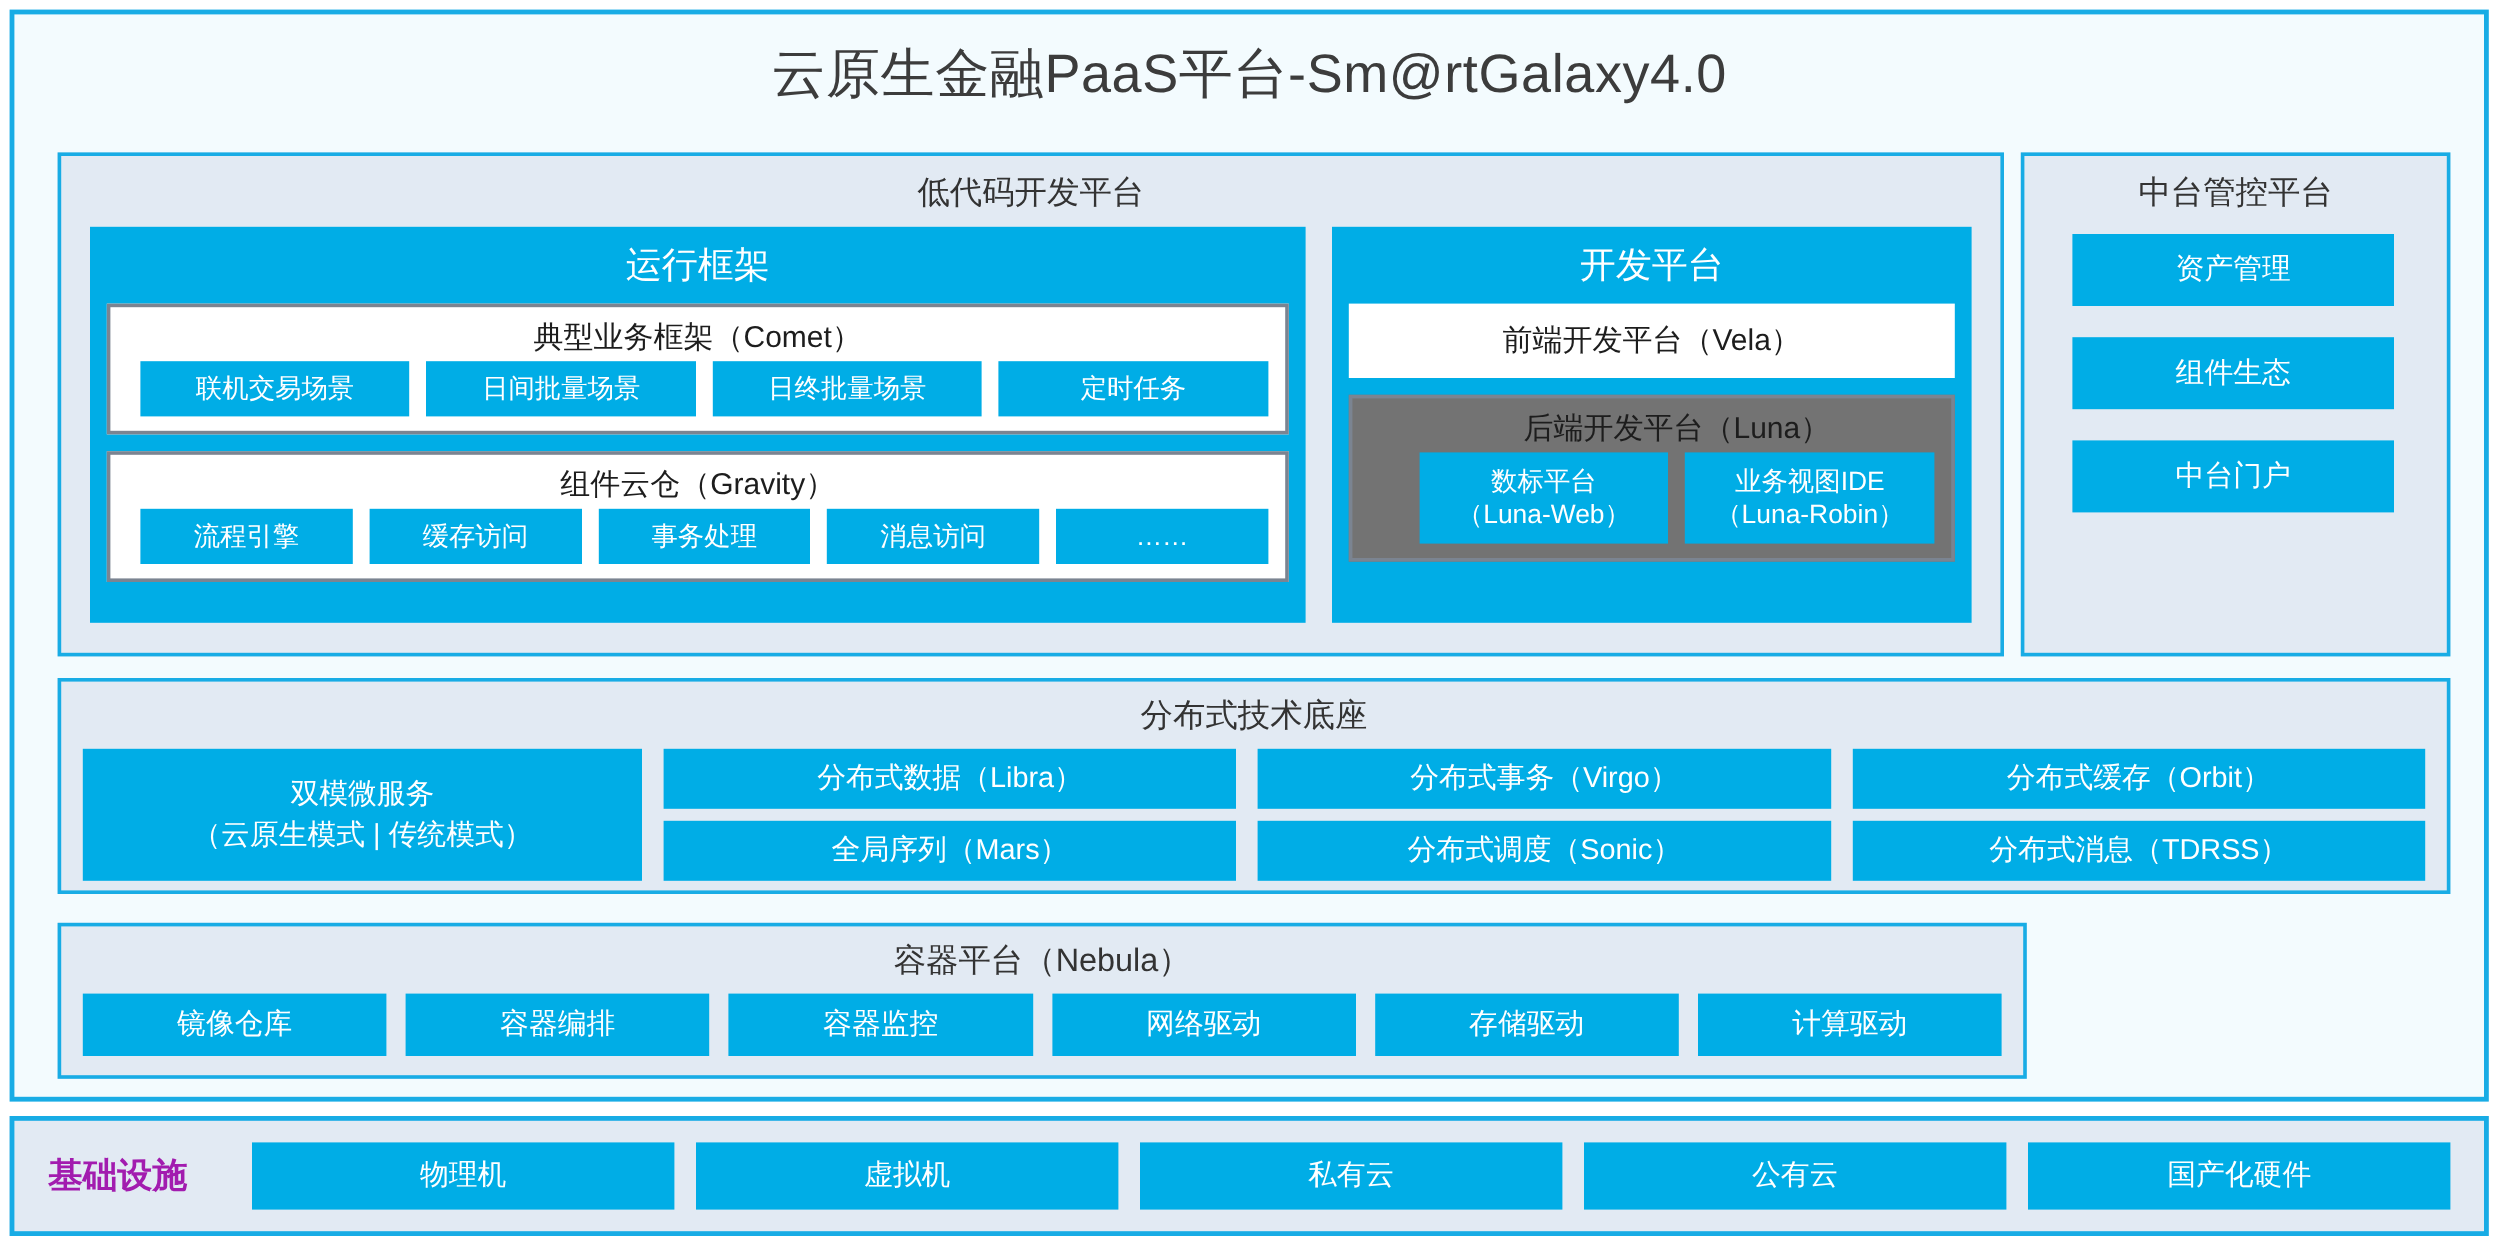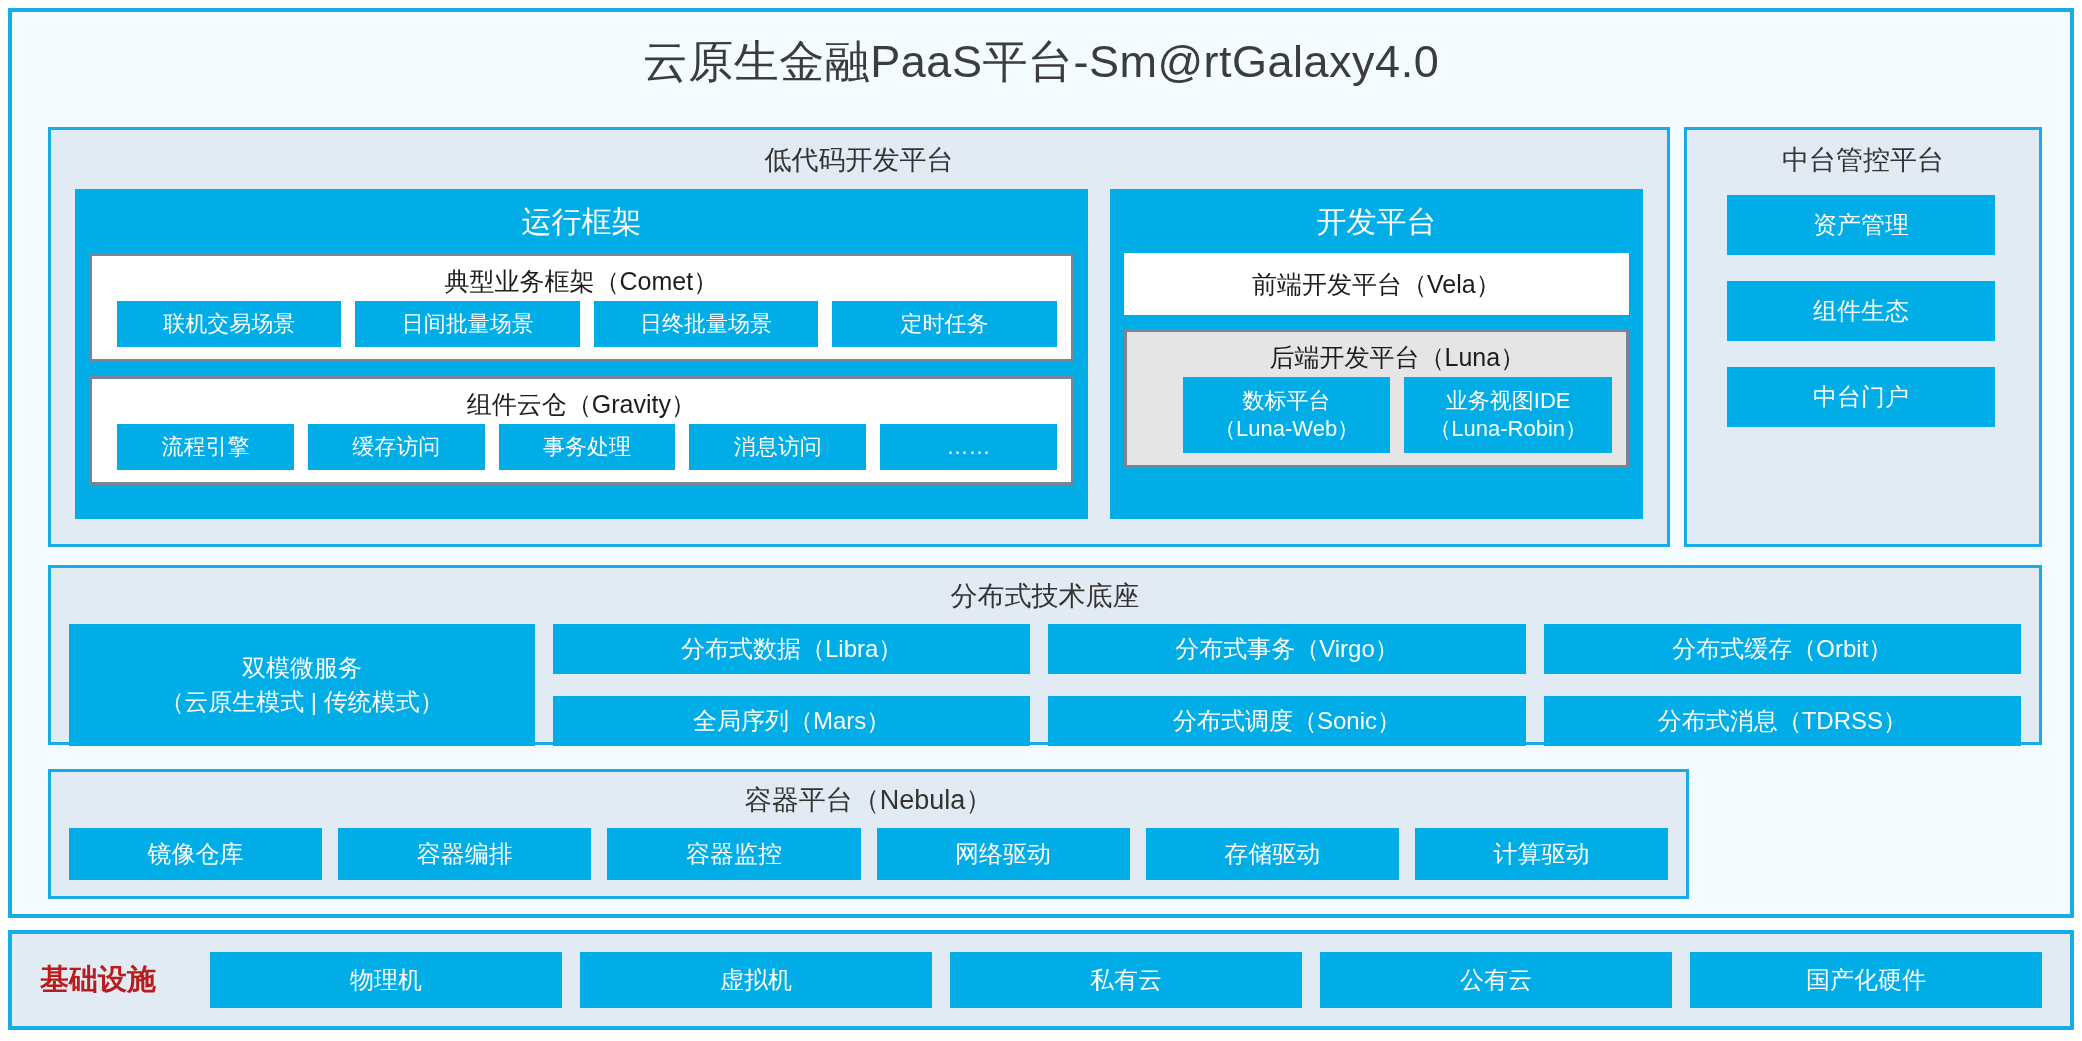--- a/index.html
+++ b/index.html
@@ -140,21 +140,21 @@
     box-sizing: border-box;
     margin: 0 14px 14px 14px;
     text-align: center;
     font-size: 25px;
     color: #1d1d1d;
     padding: 15px 0;
     line-height: 32px;
   }
 
   .luna-box {
-    background: #e5e5e5;
+    background: #737373;
     border: 3px solid #7b8491;
     box-sizing: border-box;
     margin: 0 14px 14px 14px;
     padding-left: 42px;
   }
   .luna-chip-row {
     display: flex;
     gap: 14px;
     padding: 0 14px 12px 14px;
   }
@@ -222,21 +222,21 @@
     flex-direction: column;
     justify-content: center;
     align-items: center;
     padding: 4px;
     box-sizing: border-box;
   }
   .tech-col {
     flex: 1 1 0;
     display: flex;
     flex-direction: column;
-    gap: 22px;
+    gap: 10px;
   }
   .tech-chip {
     background: #00ade6;
     color: #ffffff;
     font-size: 24px;
     text-align: center;
     padding: 10px 0;
     line-height: 30px;
   }
 
@@ -285,21 +285,21 @@
     border: 4px solid #18ace5;
     background: #e2eaf3;
     display: flex;
     align-items: center;
     padding: 0 28px;
     gap: 18px;
   }
   .infra-label {
     font-size: 29px;
     font-weight: bold;
-    color: #b91c1c;
+    color: #a21caf;
     white-space: nowrap;
     margin-right: 36px;
   }
   .infra-chip {
     background: #00ade6;
     color: #ffffff;
     font-size: 24px;
     text-align: center;
     padding: 13px 16px;
     flex: 1 1 0;

